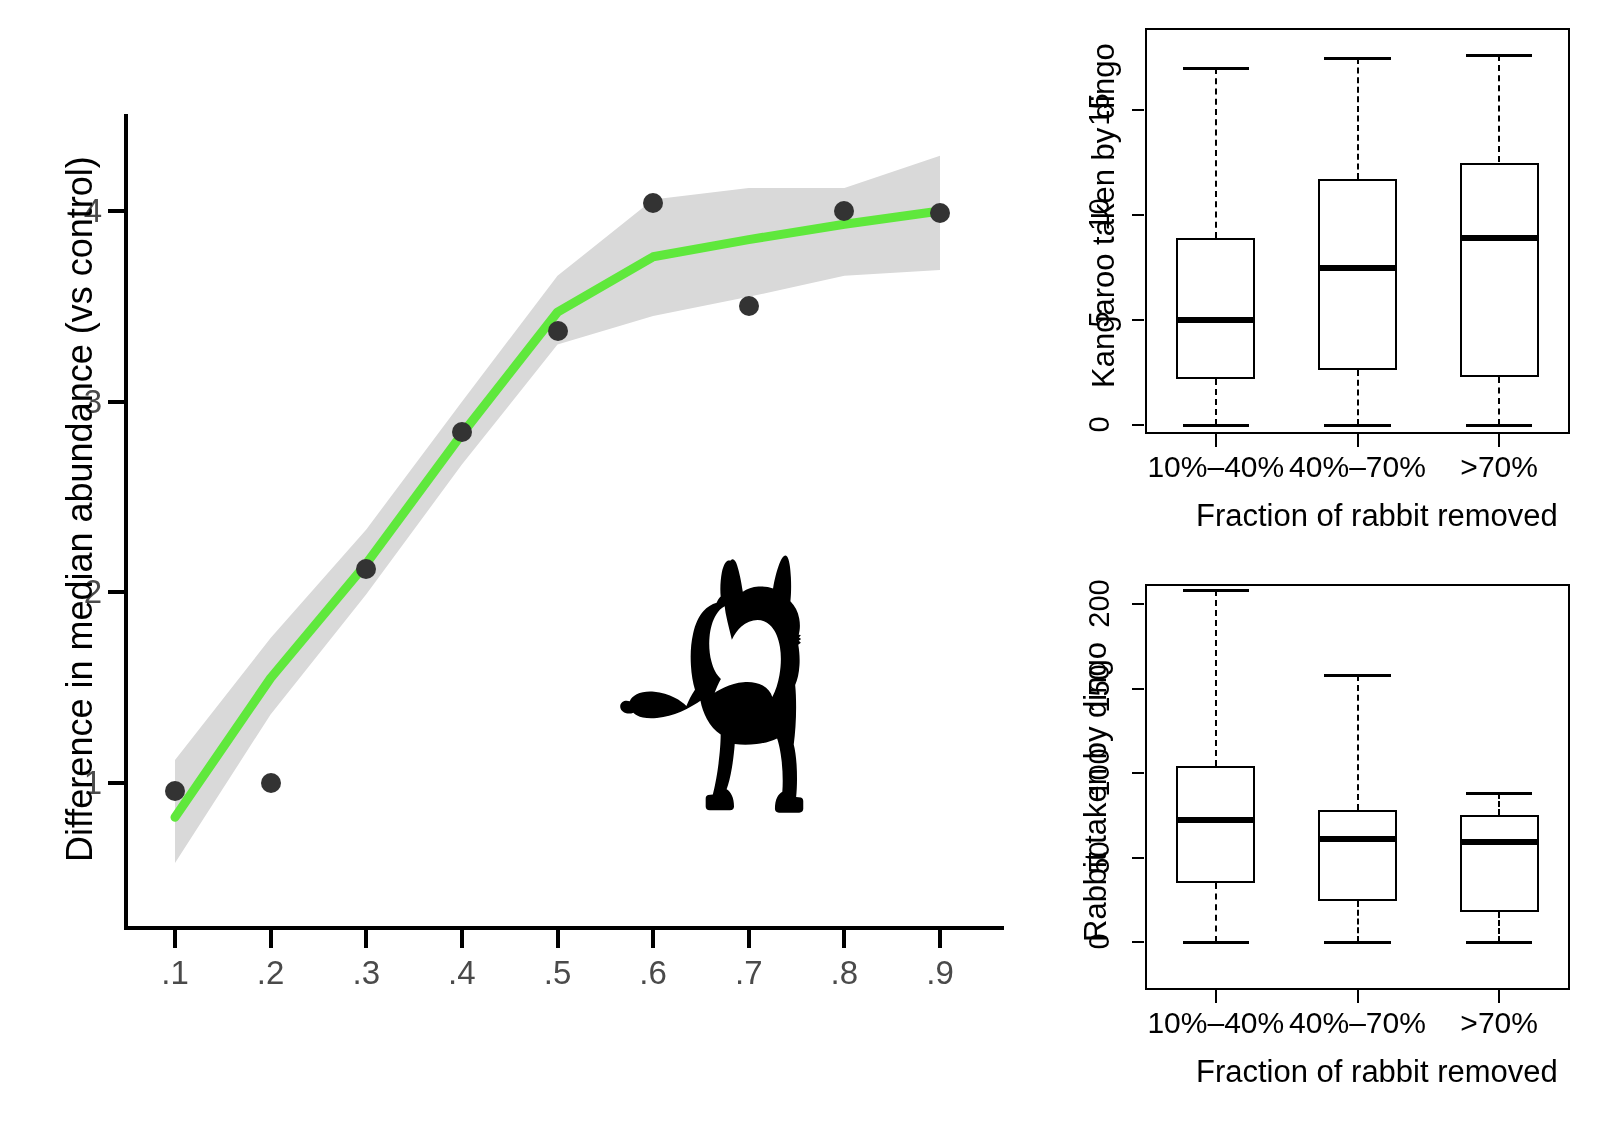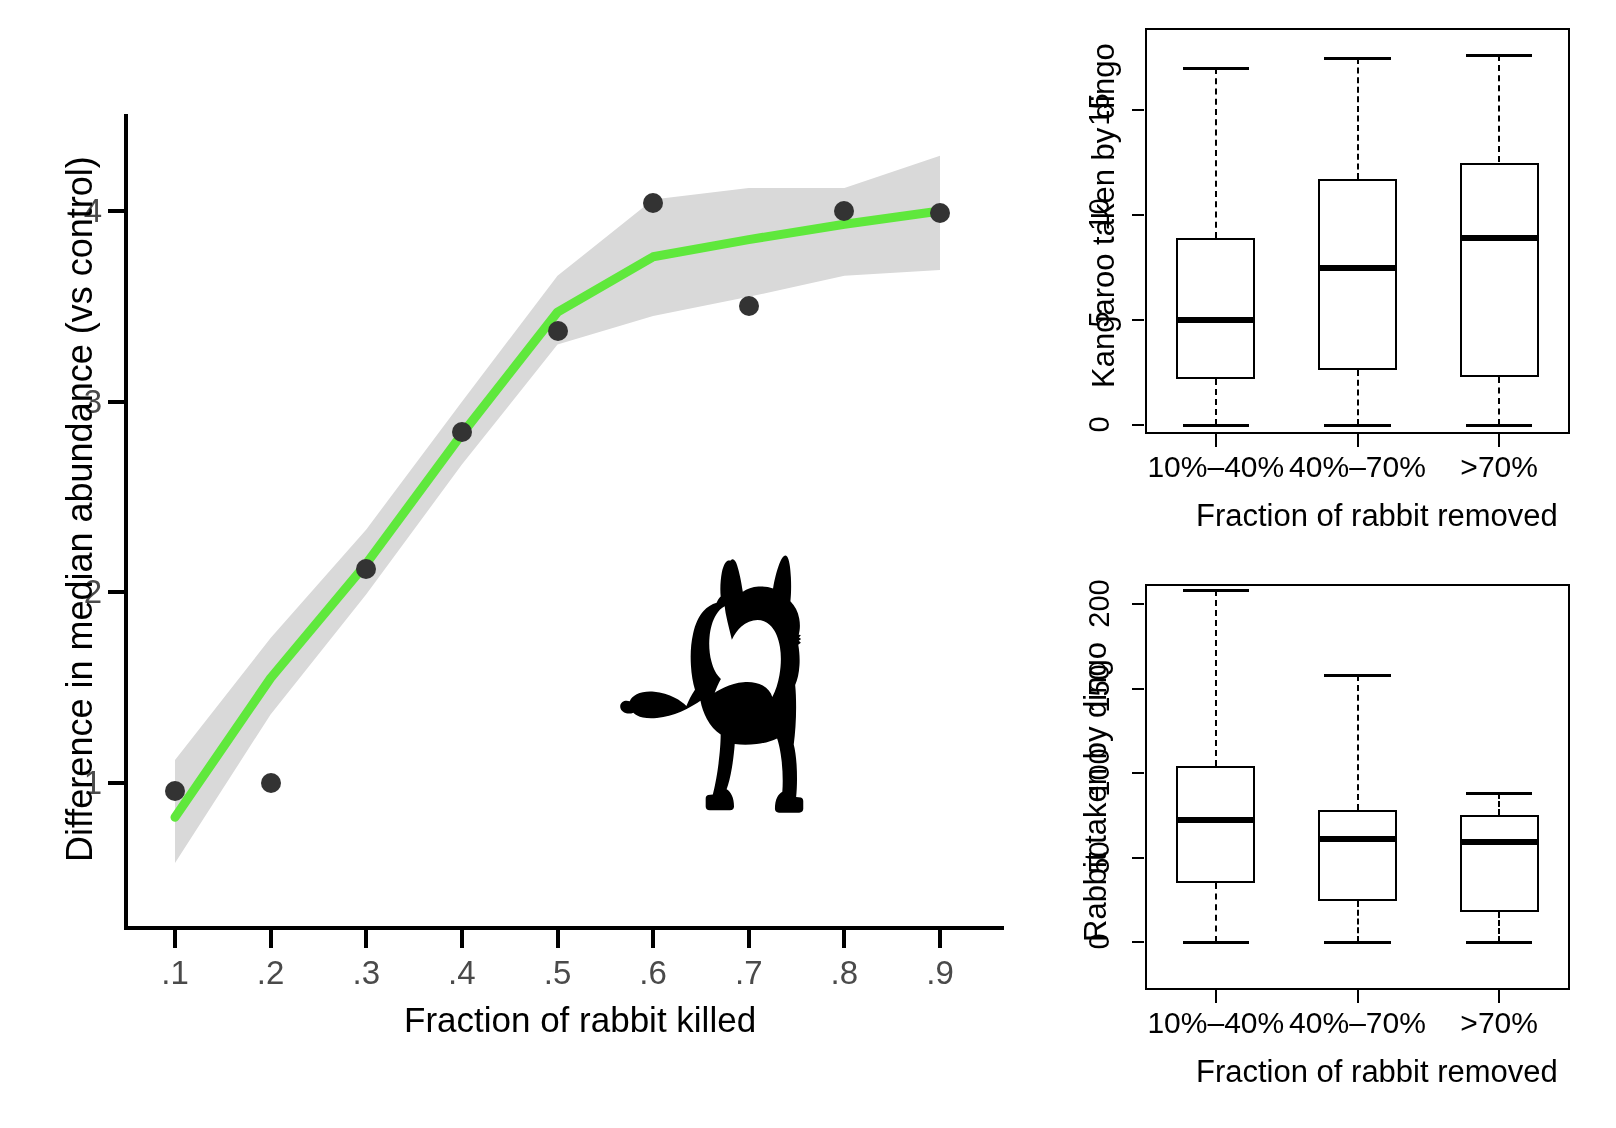--- a/index.html
+++ b/index.html
@@ -126,21 +126,20 @@
         <div class="dot" style="left: 260.625px; top: 773px; background: rgb(51, 51, 51);"></div>
         <div class="dot" style="left: 356.25px; top: 559.453px; background: rgb(51, 51, 51);"></div>
         <div class="dot" style="left: 451.875px; top: 422.173px; background: rgb(51, 51, 51);"></div>
         <div class="dot" style="left: 547.5px; top: 321.12px; background: rgb(51, 51, 51);"></div>
         <div class="dot" style="left: 643.125px; top: 193.373px; background: rgb(51, 51, 51);"></div>
         <div class="dot" style="left: 738.75px; top: 296.333px; background: rgb(51, 51, 51);"></div>
         <div class="dot" style="left: 834.375px; top: 201px; background: rgb(51, 51, 51);"></div>
         <div class="dot" style="left: 930px; top: 202.907px; background: rgb(51, 51, 51);"></div>
       </div>
 
-    <div class="axistitle" id="xlab-main" style="left:404px;top:1002px;">Fraction of rabbit killed</div>
     <div class="axistitle" id="ylab-main" style="left:62px;top:862px;">Difference in median abundance (vs control)</div>
   </div>
 
   <div class="panel" id="kangaroo-panel" style="left:1010px;top:0px;width:606px;height:560px;">
     <div class="bp-frame" style="left:135px;top:28px;width:425px;height:406px;"></div>
     <div id="kang-yticks">
         <div class="bp-tick" style="left: 122px; top: 424px;"></div>
         <div class="bp-ticklabel" style="left: 59px; top: 410px; width: 60px; text-align: center;">0</div>
         <div class="bp-tick" style="left: 122px; top: 319px;"></div>
         <div class="bp-ticklabel" style="left: 59px; top: 305px; width: 60px; text-align: center;">5</div>

